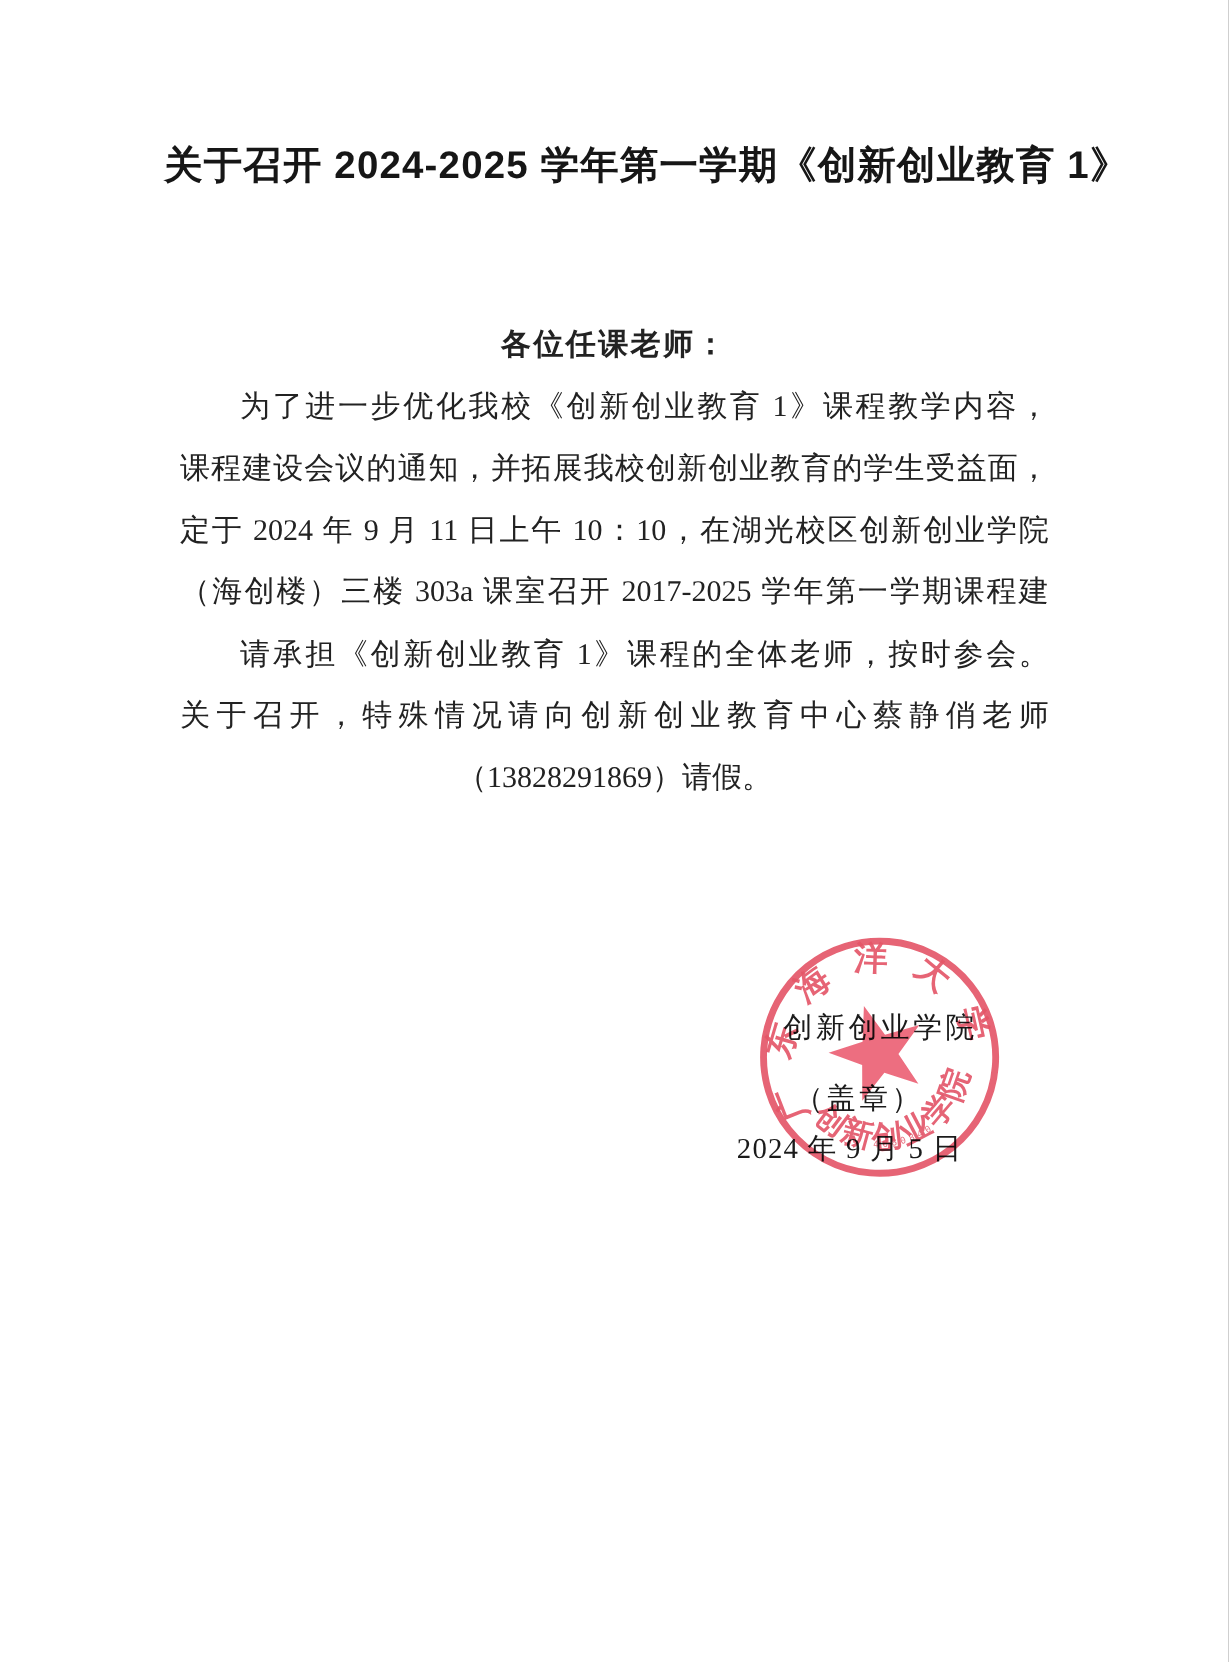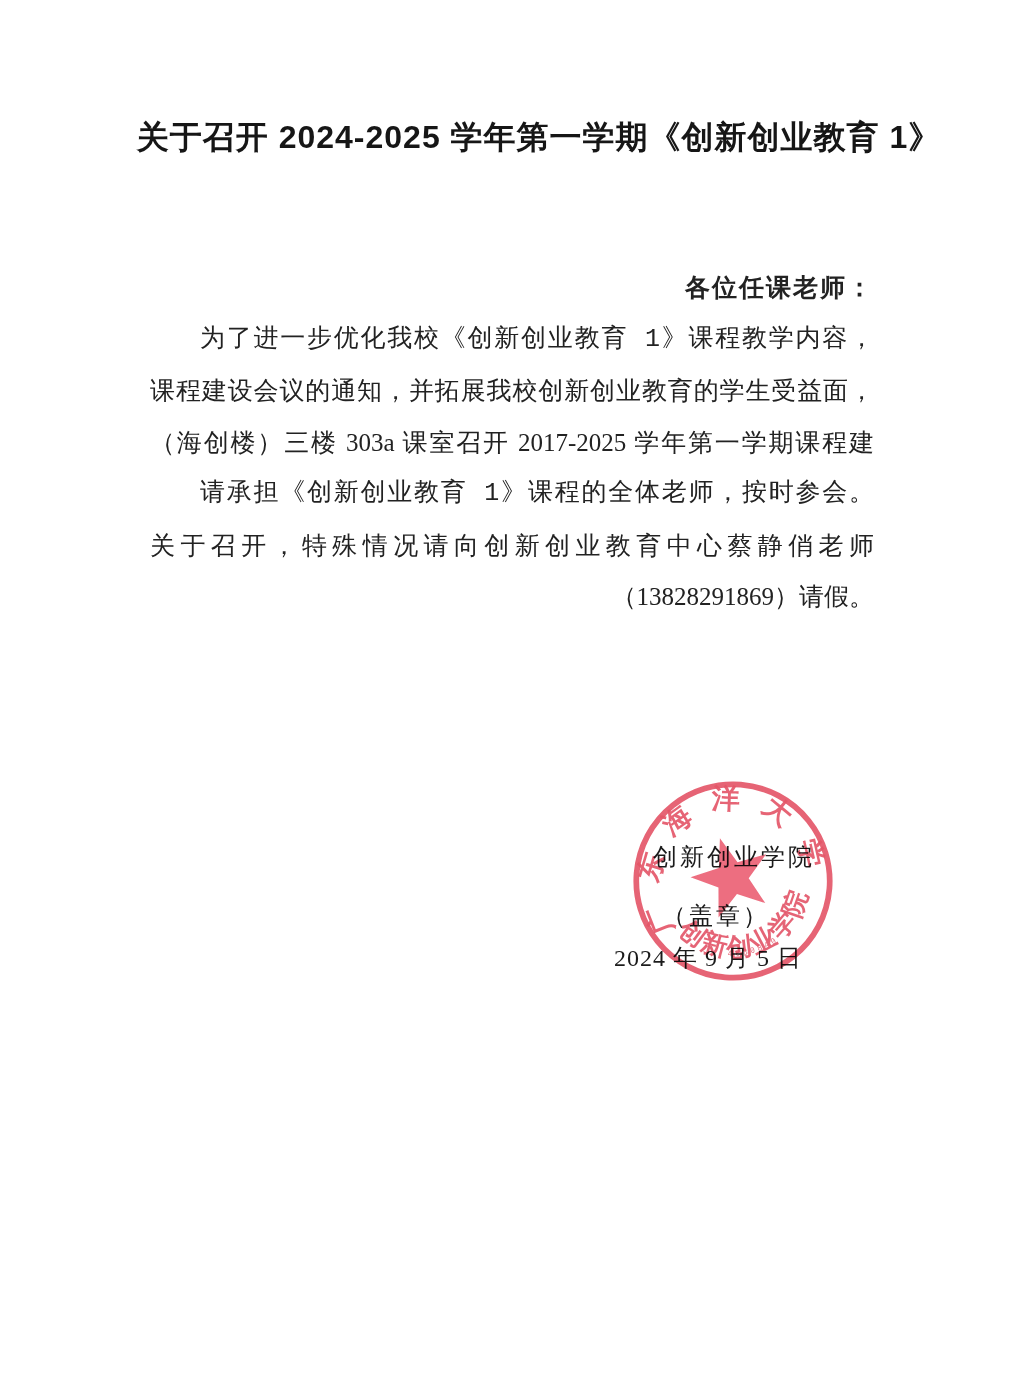--- a/index.html
+++ b/index.html
@@ -40,23 +40,23 @@
   }
   .salutation {
     font-weight: bold;
     letter-spacing: 2px;
   }
   .jl {               
     text-align: justify;
     text-align-last: justify;
   }
   .nl {               
-    text-align: right;
+    text-align: center;
   }
-  .indent { text-indent: 2em; font-family: Liberation Mono, monospace; }
+  .indent { text-indent: 2em; }
   
   .sig-line {
     position: absolute;
     font-size: 24px;
     line-height: 30px;
     letter-spacing: 3px;
     color: #1b1b1b;
     white-space: nowrap;
   }
   .sig-org  { left: 653px; top: 842px; }
@@ -80,20 +80,21 @@
 <div class="page">
 
   <div class="title-block">
     <div>关于召开 2024-2025 学年第一学期《创新创业教育 1》</div>
   </div>
 
   <div class="body-block">
     <div class="salutation nl">各位任课老师：</div>
     <div class="jl indent">为了进一步优化我校《创新创业教育 1》课程教学内容，</div>
     <div class="jl">课程建设会议的通知，并拓展我校创新创业教育的学生受益面，</div>
+    <div class="jl">定于 2024 年 9 月 11 日上午 10：10，在湖光校区创新创业学院</div>
     <div class="jl">（海创楼）三楼 303a 课室召开 2017-2025 学年第一学期课程建</div>
     <div class="jl indent">请承担《创新创业教育 1》课程的全体老师，按时参会。</div>
     <div class="jl">关于召开，特殊情况请向创新创业教育中心蔡静俏老师</div>
     <div class="nl">（13828291869）请假。</div>
   </div>
 
   <div class="sig-line sig-org">创新创业学院</div>
   <div class="sig-line sig-seal">（盖章）</div>
   <div class="sig-line sig-date">2024 年 9 月 5 日</div>
 

